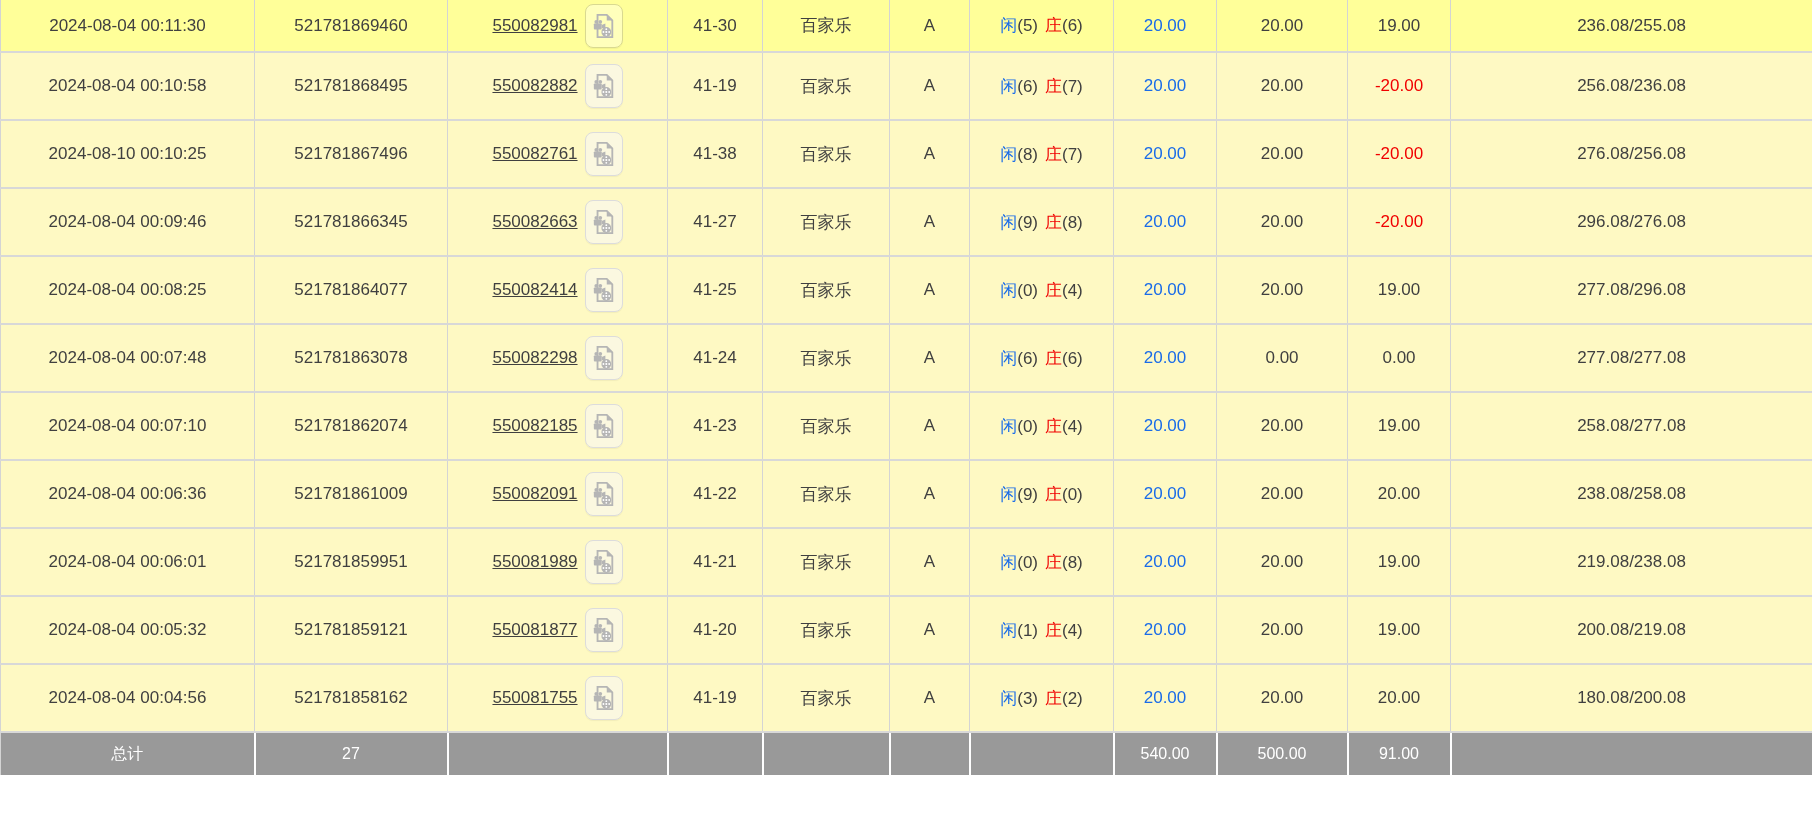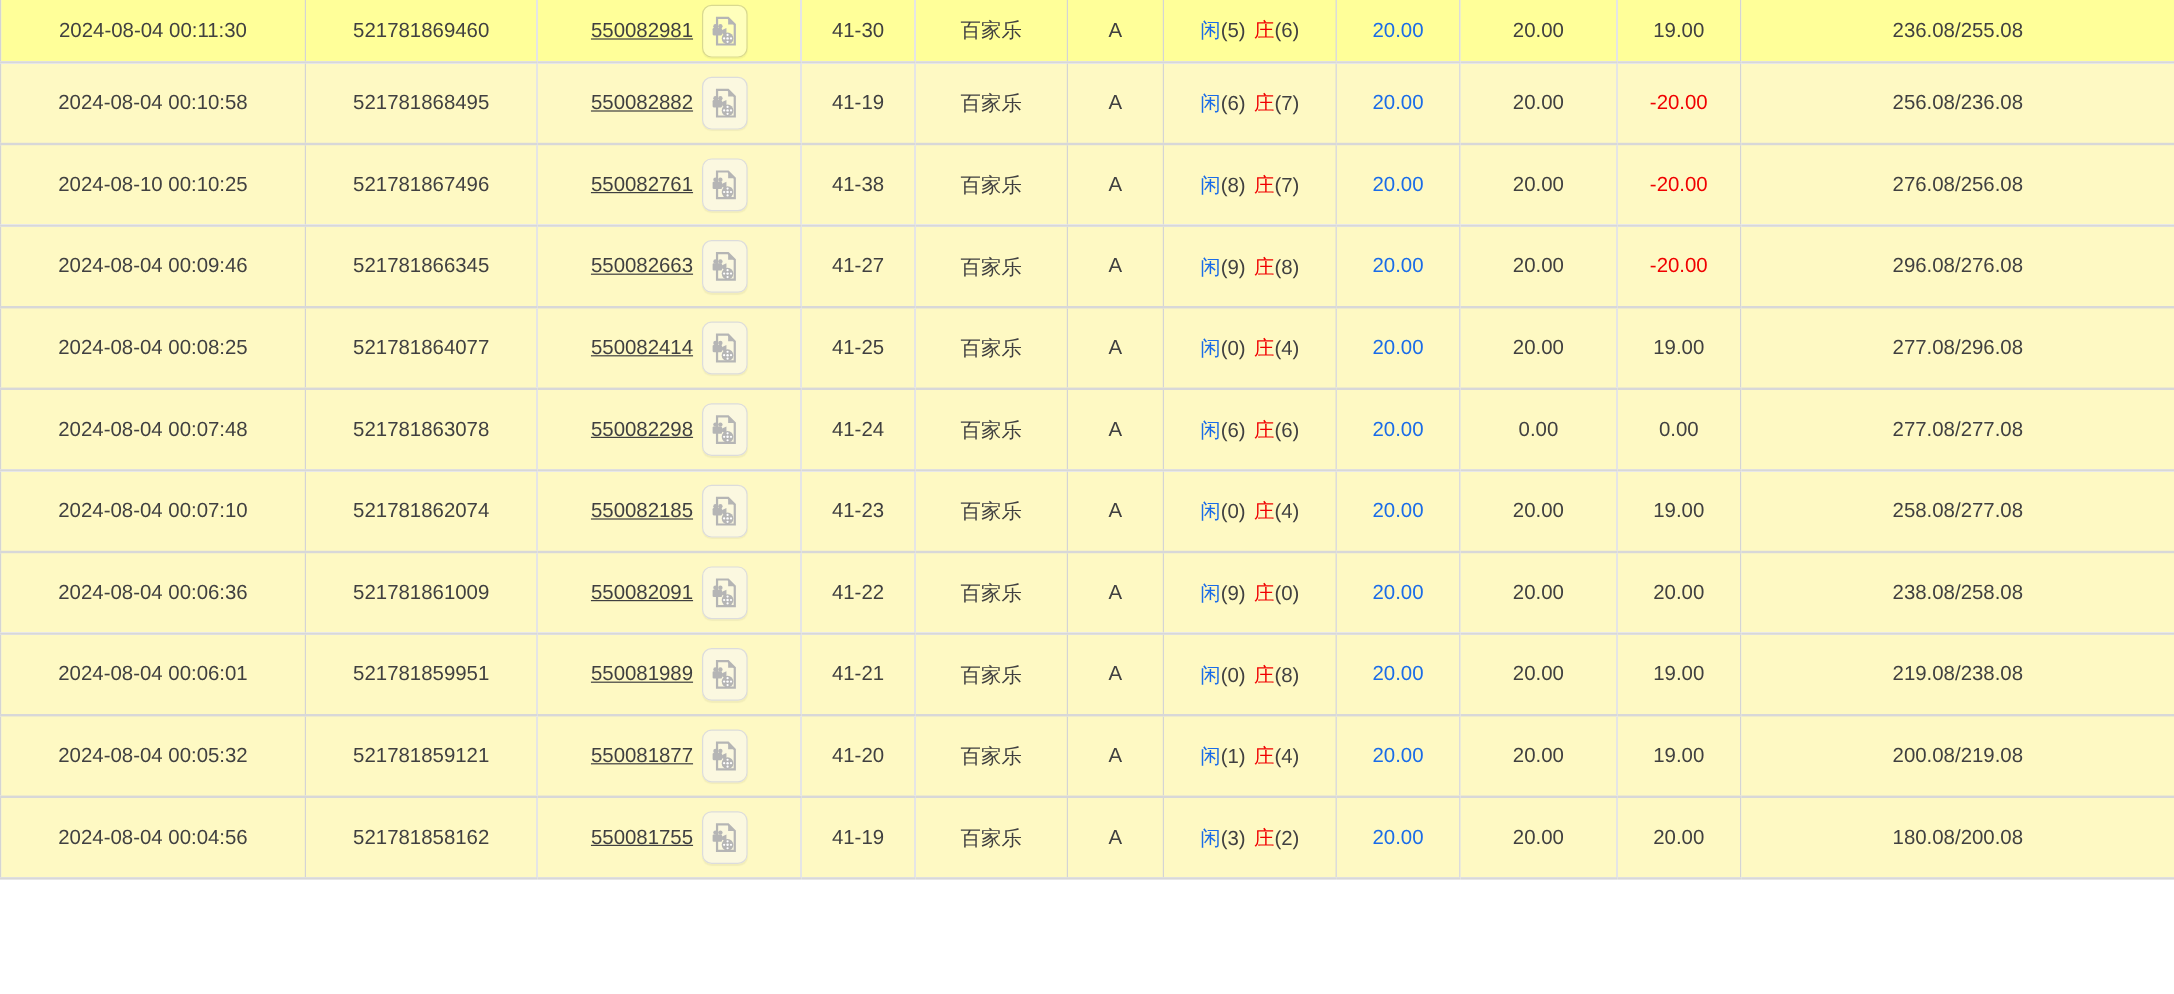--- a/index.html
+++ b/index.html
@@ -374,14 +374,27 @@
     <td>A</td>
     <td><span class="blue">闲</span><span class="pts">(3)</span><span class="red banker-group">庄</span><span class="pts">(2)</span></td>
     <td class="blue">20.00</td>
     <td>20.00</td>
     <td>20.00</td>
     <td>180.08/200.08</td>
   </tr>
 </tbody>
   <tbody>
 
+  <tr class="summary-row">
+    <td>总计</td>
+    <td>27</td>
+    <td></td>
+    <td></td>
+    <td></td>
+    <td></td>
+    <td></td>
+    <td>540.00</td>
+    <td>500.00</td>
+    <td>91.00</td>
+    <td></td>
+  </tr>
 </tbody>
 </table>
 
 </body></html>

